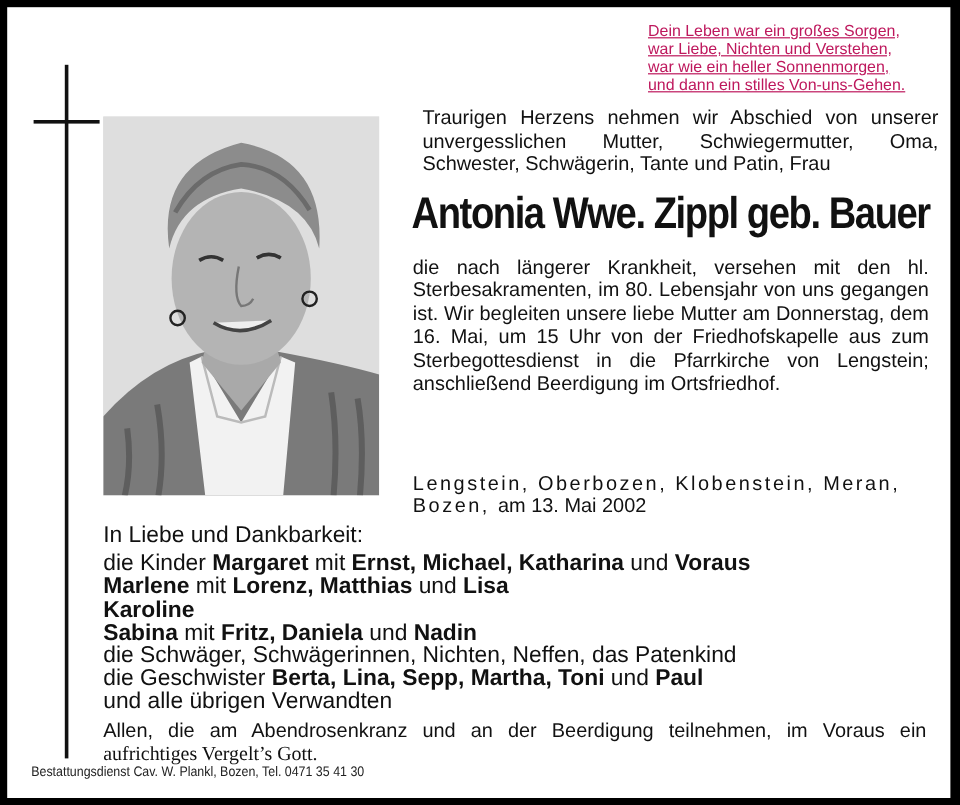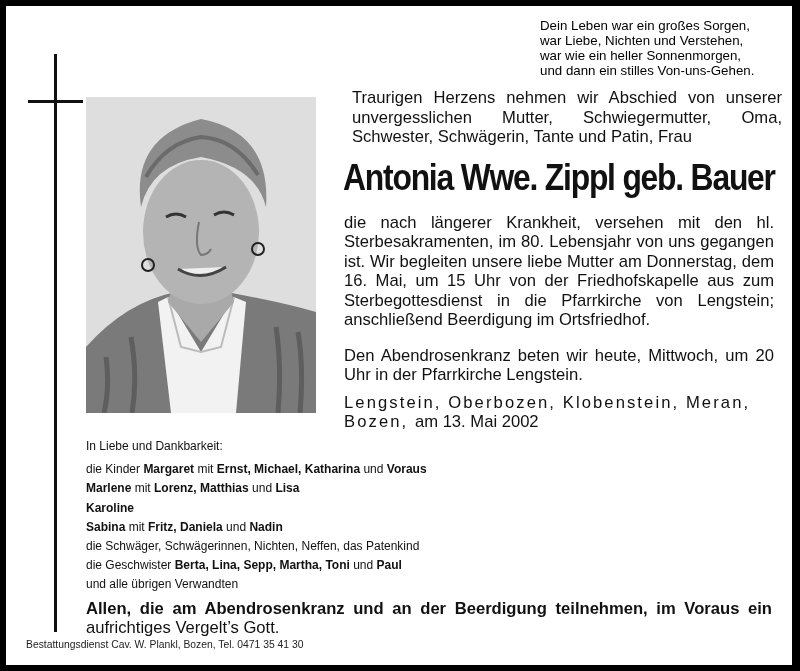--- a/index.html
+++ b/index.html
@@ -13,21 +13,21 @@
   .cross-h { position: absolute; left: 22px; top: 94px; width: 55px; height: 3px; background: #111; }
 
   .photo {
     position: absolute; left: 80px; top: 91px; width: 230px; height: 316px;
     background: #dcdcdc; overflow: hidden;
   }
   .photo svg { display: block; }
 
   .poem {
     position: absolute; left: 534px; top: 12px; width: 250px;
-    font-size: 13.3px; line-height: 15px; color: #000000;
+    font-size: 13.3px; line-height: 15px; color: #be185d; text-decoration: underline;
   }
   .poem div { white-space: nowrap; }
 
   .intro {
     position: absolute; left: 346px; top: 82px; width: 430px;
     font-size: 16.6px; line-height: 19.6px; text-align: justify; text-align-last: left;
   }
   .name {
     position: absolute; left: 337px; top: 151px; width: 440px;
     font-size: 37px; font-weight: bold; letter-spacing: -1.4px;
@@ -43,30 +43,30 @@
     font-size: 16.6px; line-height: 19.4px; text-align: justify; text-align-last: left;
   }
   .place {
     position: absolute; left: 338px; top: 387px; width: 430px;
     font-size: 16.6px; line-height: 19.4px; letter-spacing: 2.1px;
   }
   .place .date { letter-spacing: 0; }
 
   .mourners {
     position: absolute; left: 80px; top: 431px; width: 700px;
-    font-size: 12px; line-height: 19.2px;
+    font-size: 19px; line-height: 19.2px;
   }
   .mourners .heading { margin-bottom: 4px; }
   .mourners b { font-weight: bold; }
   .thanks {
     position: absolute; left: 80px; top: 593px; width: 686px;
     font-size: 16.6px; line-height: 19.4px; text-align: justify; text-align-last: left;
     word-spacing: 3px;
   }
-  .thanks .l2 { word-spacing: 0; }
+  .thanks .l2 { word-spacing: 0; font-family: Liberation Serif, serif; }
   .footer {
     position: absolute; left: 20px; top: 632px; font-size: 11.5px;
     transform: scaleX(0.9); transform-origin: left top; white-space: nowrap; color: #222;
   }
 </style>
 </head>
 <body>
 
 <div class="frame">
 
@@ -108,21 +108,20 @@
     <div>war wie ein heller Sonnenmorgen,</div>
     <div>und dann ein stilles Von-uns-Gehen.</div>
   </div>
 
   <div class="intro">Traurigen Herzens nehmen wir Abschied von unserer unvergesslichen Mutter, Schwiegermutter, Oma, Schwester, Schwägerin, Tante und Patin, Frau</div>
 
   <div class="name">Antonia Wwe. Zippl geb. Bauer</div>
 
   <div class="body-text">die nach längerer Krankheit, versehen mit den hl. Sterbesakramenten, im 80. Lebensjahr von uns gegangen ist. Wir begleiten unsere liebe Mutter am Donnerstag, dem 16. Mai, um 15 Uhr von der Friedhofskapelle aus zum Sterbegottesdienst in die Pfarrkirche von Lengstein; anschließend Beerdigung im Ortsfriedhof.</div>
 
-  <div class="rosary">Den Abendrosenkranz beten wir heute, Mittwoch, um 20 Uhr in der Pfarrkirche Lengstein.</div>
 
   <div class="place">
     <span>Lengstein, Oberbozen, Klobenstein, Meran, Bozen,</span>
     <span class="date">am 13. Mai 2002</span>
   </div>
 
   <div class="mourners">
     <div class="heading">In Liebe und Dankbarkeit:</div>
     <div>
       <span>die Kinder </span><b>Margaret</b><span> mit </span><b>Ernst, Michael, Katharina</b><span> und </span><b>Voraus</b>
@@ -137,18 +136,18 @@
       <b>Sabina</b><span> mit </span><b>Fritz, Daniela</b><span> und </span><b>Nadin</b>
     </div>
     <div>die Schwäger, Schwägerinnen, Nichten, Neffen, das Patenkind</div>
     <div>
       <span>die Geschwister </span><b>Berta, Lina, Sepp, Martha, Toni</b><span> und </span><b>Paul</b>
     </div>
     <div>und alle übrigen Verwandten</div>
   </div>
 
   <div class="thanks">
-    <div style="text-align:justify;text-align-last:justify;font-weight:bold;">Allen, die am Abendrosenkranz und an der Beerdigung teilnehmen, im Voraus ein</div>
+    <div style="text-align:justify;text-align-last:justify;">Allen, die am Abendrosenkranz und an der Beerdigung teilnehmen, im Voraus ein</div>
     <div class="l2">aufrichtiges Vergelt’s Gott.</div>
   </div>
 
   <div class="footer">Bestattungsdienst Cav. W. Plankl, Bozen, Tel. 0471 35 41 30</div>
 </div>
 
 </body></html>

